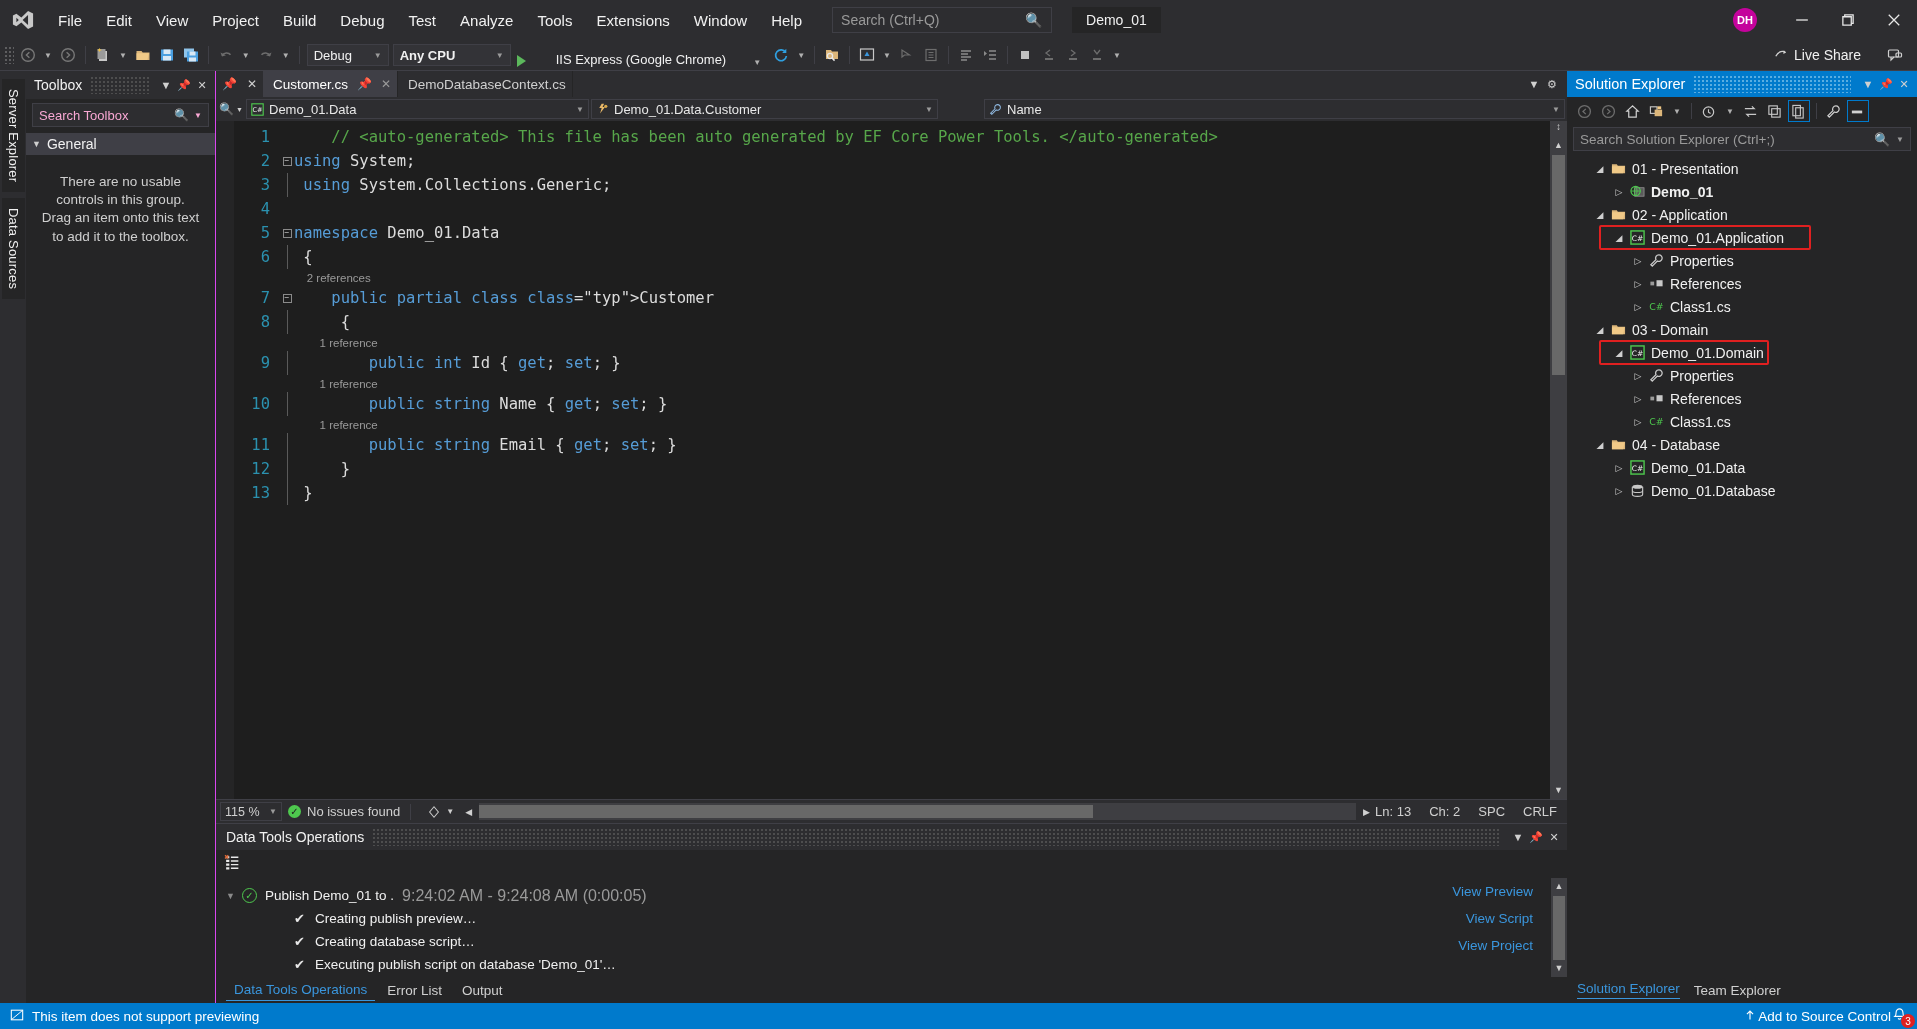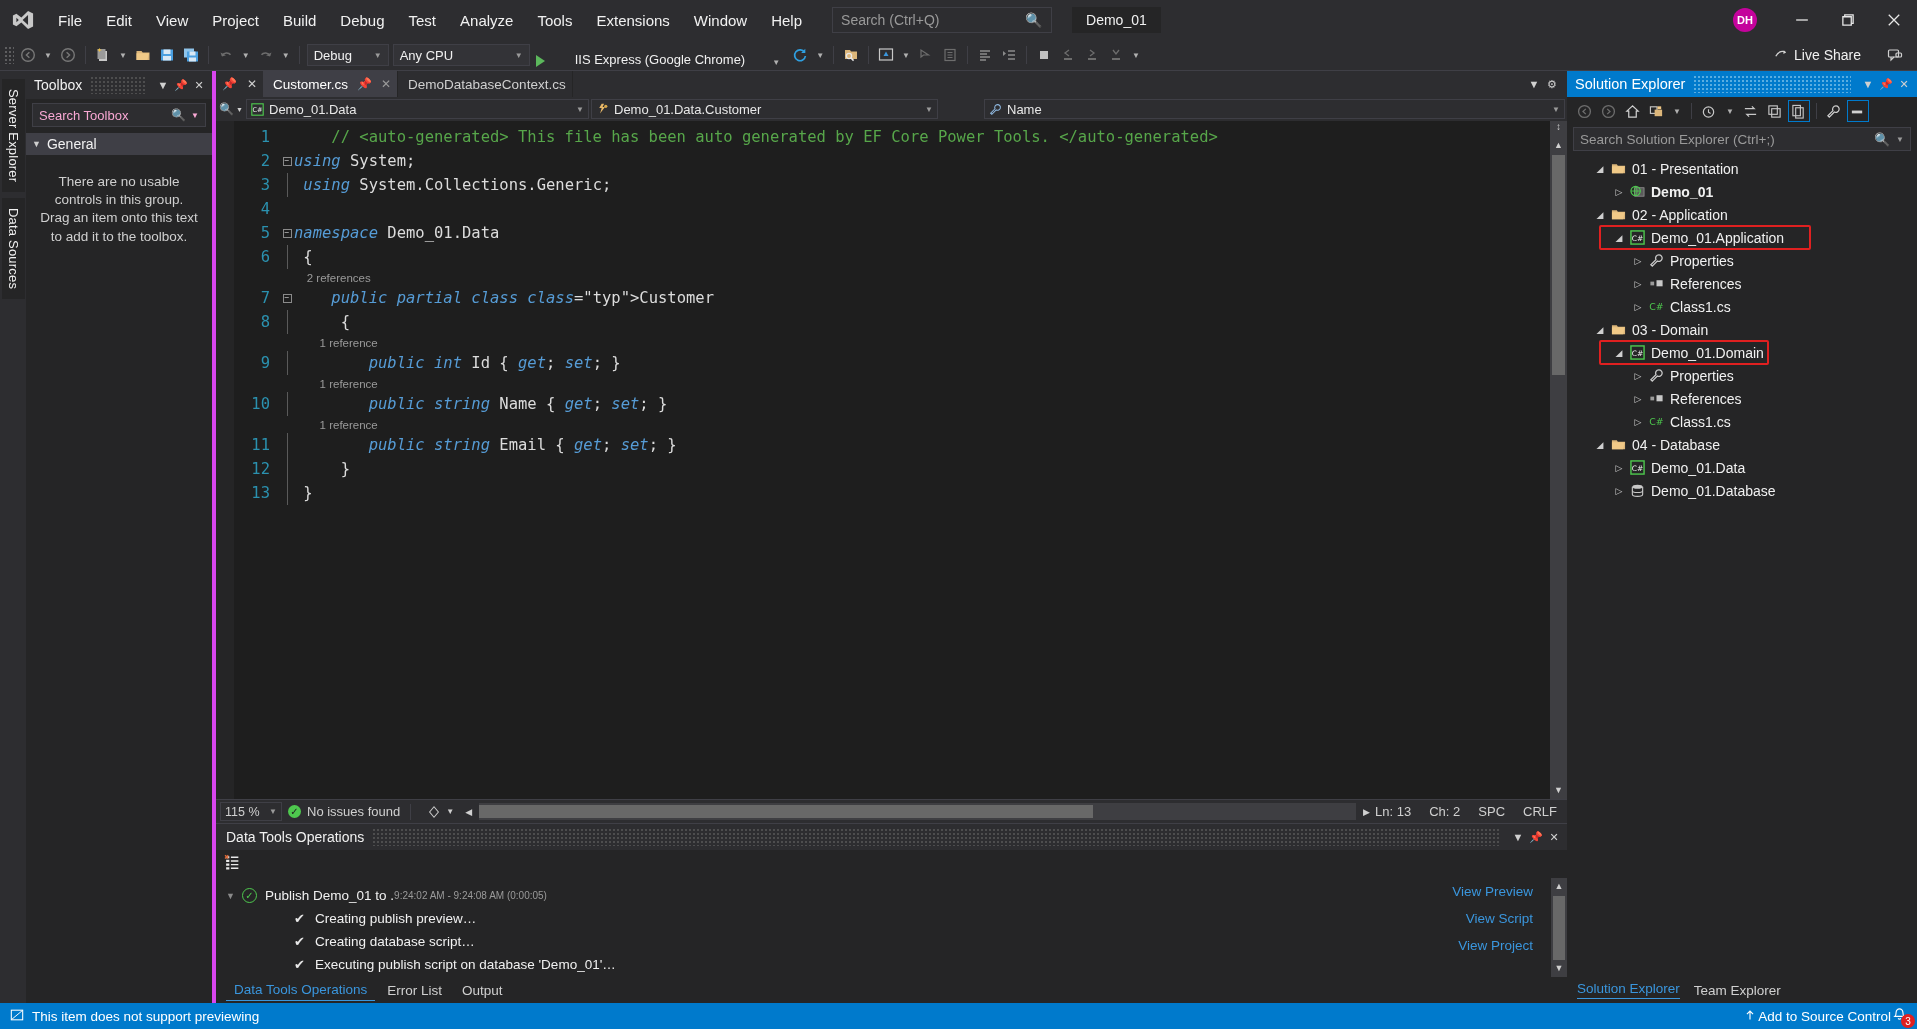--- a/index.html
+++ b/index.html
@@ -56,38 +56,38 @@
   .tbtn svg { width: 16px; height: 16px; }
   .tcaret { font-size: 8px; color: #b0b0b0; padding: 0 4px; }
   .tsep { width: 1px; height: 18px; background: #3f3f46; margin: 0 5px; }
   .combo {
     height: 22px; background: #333337; border: 1px solid #3f3f46; display: flex; align-items: center;
     padding: 0 6px; font-size: 13px; color: #f1f1f1; margin: 0 2px;
   }
   .combo .cv { white-space: nowrap; }
   .combo .ca { margin-left: auto; padding-left: 14px; font-size: 8px; color: #9a9a9a; }
   .combo.debug { width: 82px; }
-  .combo.cpu { width: 137px; }
+  .combo.cpu { width: 118px; font-weight: bold; }
   .runbtn { display: flex; align-items: flex-end; height: 24px; padding: 0 4px; font-size: 13px; gap: 23px; }
   .play { width: 0; height: 0; border-left: 9px solid #5cb85c; border-top: 6px solid transparent; border-bottom: 6px solid transparent; margin-right: 7px; }
   .live-share { margin-left: auto; display: flex; align-items: center; font-size: 14px; padding: 0 8px; height: 26px; }
   .ls-ico { margin-right: 6px; }
 
   
   .bodyrow { flex: 1; display: flex; min-height: 0; }
 
   
   .vdock { width: 26px; background: #2d2d30; display: flex; flex-direction: column; align-items: center; padding-top: 8px; }
   .vtab {
     writing-mode: vertical-rl; font-size: 13px; color: #f1f1f1; background: #252526;
     padding: 10px 4px; margin-bottom: 6px; letter-spacing: .2px;
   }
 
   
-  .toolbox { width: 190px; background: #252526; display: flex; flex-direction: column; border-right: 4px solid #d946ef; }
+  .toolbox { width: 190px; background: #252526; display: flex; flex-direction: column; border-right: 1px solid #d946ef; }
   .panel-head {
     height: 28px; display: flex; align-items: center; padding: 0 4px 0 8px;
     font-size: 14px; color: #f1f1f1; background: #2d2d30;
   }
   .panel-head .ptitle { white-space: nowrap; }
   .dots { flex: 1; height: 18px; margin: 0 8px; opacity: .5;
     background-image: radial-gradient(#6d6d6d 32%, transparent 33%); background-size: 4px 4px; }
   .ph-btn { width: 18px; height: 20px; display: flex; align-items: center; justify-content: center; color: #d0d0d0; font-size: 11px; }
   .tb-search {
     height: 24px; margin: 4px 6px; background: #2d2d30; border: 1px solid #3f3f46;
@@ -137,21 +137,21 @@
   .ln {
     width: 46px; text-align: right; padding-right: 10px; color: #2b91af;
     font-family: "DejaVu Sans Mono", monospace; font-size: 15.5px; flex: 0 0 46px;
   }
   .fold { width: 14px; flex: 0 0 14px; display: flex; align-items: center; justify-content: center; color: #9a9a9a; font-size: 11px; }
   .foldbox { width: 9px; height: 9px; border: 1px solid #8a8a8a; display: flex; align-items: center; justify-content: center; font-size: 8px; line-height: 1; color: #c8c8c8; }
   .codetext { flex: 1; white-space: pre; }
   .cref { font-family: "Liberation Sans", sans-serif; font-size: 11.5px; color: #9a9a9a; }
   .ref-row { display: flex; height: 17px; align-items: center; }
   .ref-row .ln { visibility: hidden; }
-  .kw { color: #569cd6; font-style: italic; }
+  .kw { color: #569cd6; }
   .cmt { color: #57a64a; }
 
   .vscroll { width: 17px; background: #3e3e42; position: relative; flex: 0 0 17px; }
   .vscroll .thumb { position: absolute; left: 2px; right: 2px; background: #686868; }
   .vscroll .sbtn { position: absolute; left: 0; right: 0; height: 17px; color: #d0d0d0; font-size: 9px; text-align: center; line-height: 17px; background: #3e3e42; }
   .splitctl { position: absolute; top: 0; left: 0; right: 0; height: 16px; background: #3e3e42; text-align: center; color: #d0d0d0; font-size: 10px; }
 
   .statusline { height: 24px; background: #2d2d30; display: flex; align-items: center; font-size: 13px; color: #d0d0d0; border-top: 1px solid #3f3f46; }
   .zoombox { width: 62px; height: 19px; margin: 0 6px 0 4px; border: 1px solid #3f3f46; display: flex; align-items: center; padding: 0 4px; font-size: 12.5px; }
   .zoombox .za { margin-left: auto; font-size: 8px; color: #9a9a9a; }
@@ -163,21 +163,21 @@
   .sl-right { display: flex; align-items: center; padding-right: 10px; gap: 18px; }
 
   
   .bottom-panel { height: 180px; background: #252526; display: flex; flex-direction: column; flex: 0 0 180px; border-top: 1px solid #3f3f46; }
   .bp-head { height: 26px; display: flex; align-items: center; padding: 0 4px 0 10px; font-size: 14px; background: #2d2d30; }
   .bp-toolbar { height: 28px; display: flex; align-items: center; padding-left: 8px; }
   .bp-body { flex: 1; overflow: hidden; position: relative; padding-top: 6px; }
   .op-root { display: flex; align-items: center; height: 23px; padding-left: 26px; font-size: 13.5px; }
   .op-root .expander { position: absolute; left: 10px; font-size: 9px; color: #8a8a8a; }
   .okc { width: 15px; height: 15px; border-radius: 50%; border: 1.5px solid #4ec94e; color: #4ec94e; font-size: 10px; display: flex; align-items: center; justify-content: center; margin-right: 8px; }
-  .op-time { color: #9a9a9a; font-size: 10px; }
+  .op-time { color: #9a9a9a; margin-left: 8px; font-size: 16px; }
   .op-child { display: flex; align-items: center; height: 23px; padding-left: 78px; font-size: 13.5px; }
   .chk { color: #e8e8e8; margin-right: 10px; font-size: 13px; }
   .op-links { position: absolute; right: 34px; top: 6px; display: flex; flex-direction: column; gap: 12px; align-items: flex-end; }
   .op-link { color: #3a96dd; font-size: 13.5px; }
   .bp-tabs { height: 26px; display: flex; align-items: center; padding-left: 10px; gap: 4px; background: #252526; }
   .bp-tab { font-size: 13.5px; color: #d0d0d0; padding: 3px 8px; }
   .bp-tab.active { color: #3a96dd; border-bottom: 1px solid #3a96dd; }
 
   
   .solexp { width: 350px; background: #252526; display: flex; flex-direction: column; flex: 0 0 350px; }

